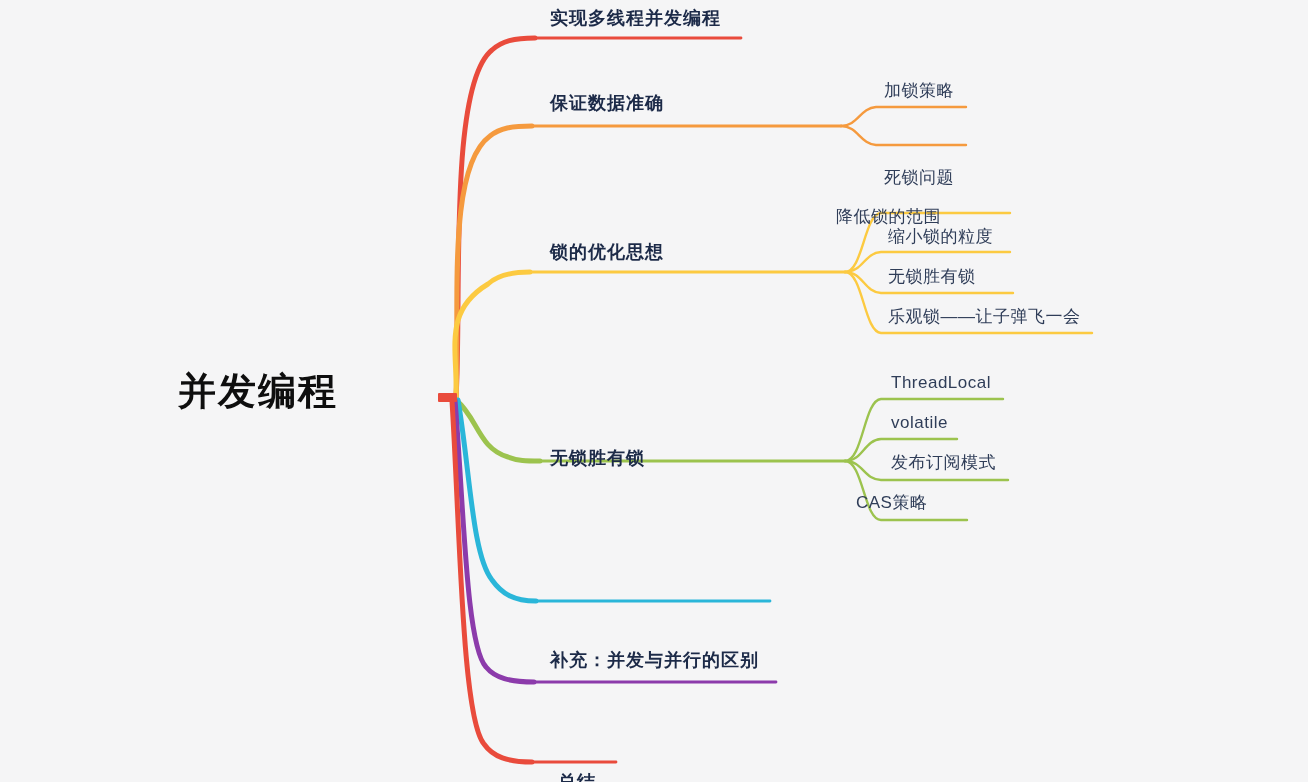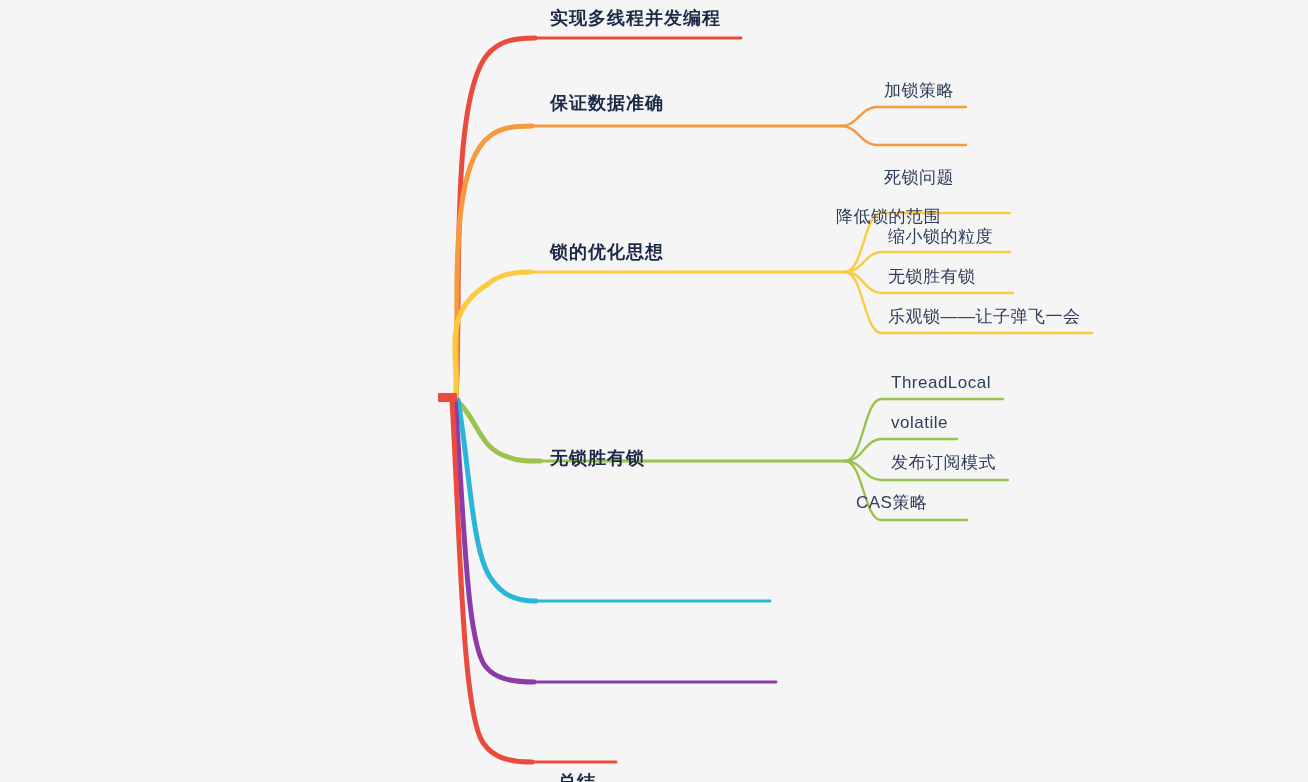--- a/index.html
+++ b/index.html
@@ -64,30 +64,32 @@
 
     <path class="trunk" d="M455,400 C464,510 466,645 486,667 C495,678 510,682 534,682" stroke="#8c3bab"></path>
     <path class="topicline" d="M526,682 H776" stroke="#8c3bab"></path>
 
     <path class="trunk" d="M452,401 C460,530 462,718 484,744 C493,757 508,762 532,762" stroke="#e94b3c"></path>
     <path class="topicline" d="M524,762 H616" stroke="#e94b3c"></path>
 
     <rect x="438" y="393" width="19" height="9" rx="1" fill="#e94b3c"></rect>
   </svg>
 
+  <div class="label central" style="left:178px;top:370px;">并发编程</div>
 
   <div class="label main" style="left:550px;top:8px;">实现多线程并发编程</div>
 
   <div class="label main" style="left:550px;top:93px;">保证数据准确</div>
 
   <div class="label main" style="left:550px;top:242px;">锁的优化思想</div>
 
   <div class="label main" style="left:550px;top:448px;">无锁胜有锁</div>
 
 
+  <div class="label main" style="left:550px;top:650px;">补充：并发与并行的区别</div>
 
   <div class="label main" style="left:558px;top:772px;">总结</div>
 
   <div class="label child" style="left:884px;top:81px;">加锁策略</div>
   <div class="label child" style="left:884px;top:120px;margin-top:48px;">死锁问题</div>
 
   <div class="label child" style="left:836px;top:187px;margin-top:20px;">降低锁的范围</div>
   <div class="label child" style="left:888px;top:227px;">缩小锁的粒度</div>
   <div class="label child" style="left:888px;top:267px;">无锁胜有锁</div>
   <div class="label child" style="left:888px;top:307px;">乐观锁——让子弹飞一会</div>

